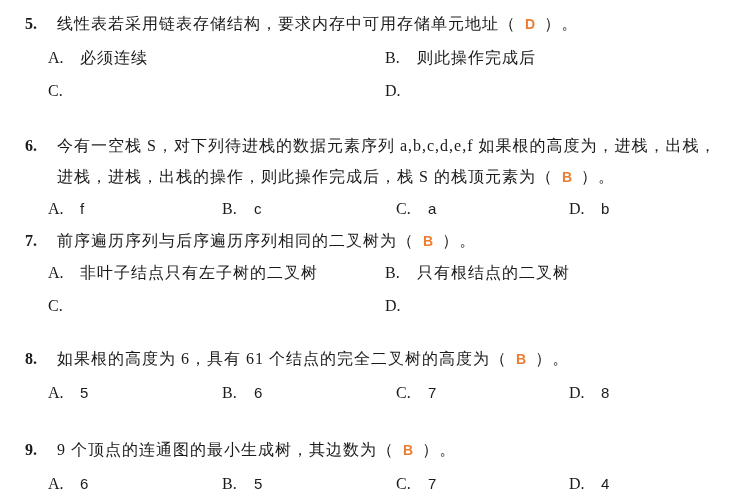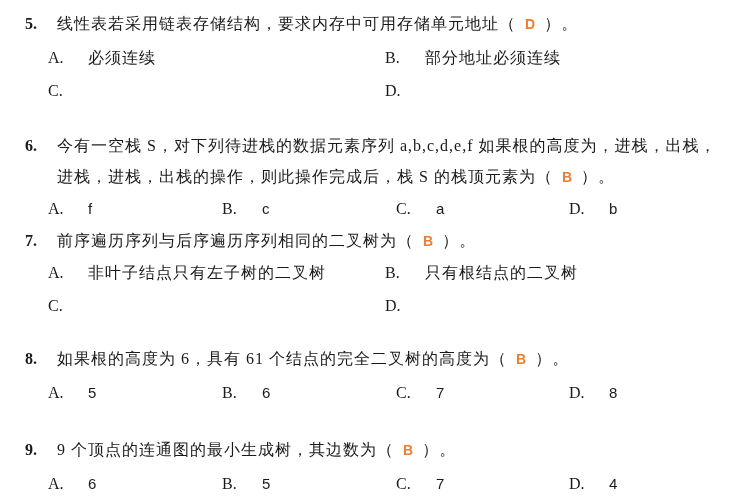--- a/index.html
+++ b/index.html
@@ -24,21 +24,21 @@
     font-size: 14px;
     padding: 0 9px;
     letter-spacing: 0;
   }
 
   .options { display: grid; margin-left: 23px; line-height: 31px; row-gap: 2px; }
   .cols-2 { grid-template-columns: 337px 1fr; }
   .cols-4 { grid-template-columns: 174px 174px 173px 1fr; }
   .option { display: flex; }
   .opt-label { width: 32px; flex-shrink: 0; }
-  .opt-text { letter-spacing: 1px; margin-left: 8px; }
+  .opt-text { letter-spacing: 1px; }
   .vals-sans .opt-text {
     font-family: "Liberation Sans", "DejaVu Sans", sans-serif;
     font-size: 15px;
     letter-spacing: 0;
   }
 
   .q5 .options { margin-top: 2px; }
   .q6 { margin-top: 24px; }
   .q6 .options { margin-top: 0; }
   .q7 { margin-top: 1px; }
@@ -58,21 +58,21 @@
       <span class="q-num">5.</span>
       <span class="q-text"><span>线性表若采用链表存储结构，要求内存中可用存储单元地址（</span><span class="answer" style="color: rgb(237, 125, 49);">D</span><span>）。</span></span>
     </div>
     <div class="options cols-2">
       <div class="option">
         <span class="opt-label">A.</span>
         <span class="opt-text">必须连续</span>
       </div>
       <div class="option">
         <span class="opt-label">B.</span>
-        <span class="opt-text">部分地址必须连续</span>
+        <span class="opt-text">则此操作完成后</span>
       </div>
       <div class="option">
         <span class="opt-label">C.</span>
       </div>
       <div class="option">
         <span class="opt-label">D.</span>
       </div>
     </div>
   </div>
 

